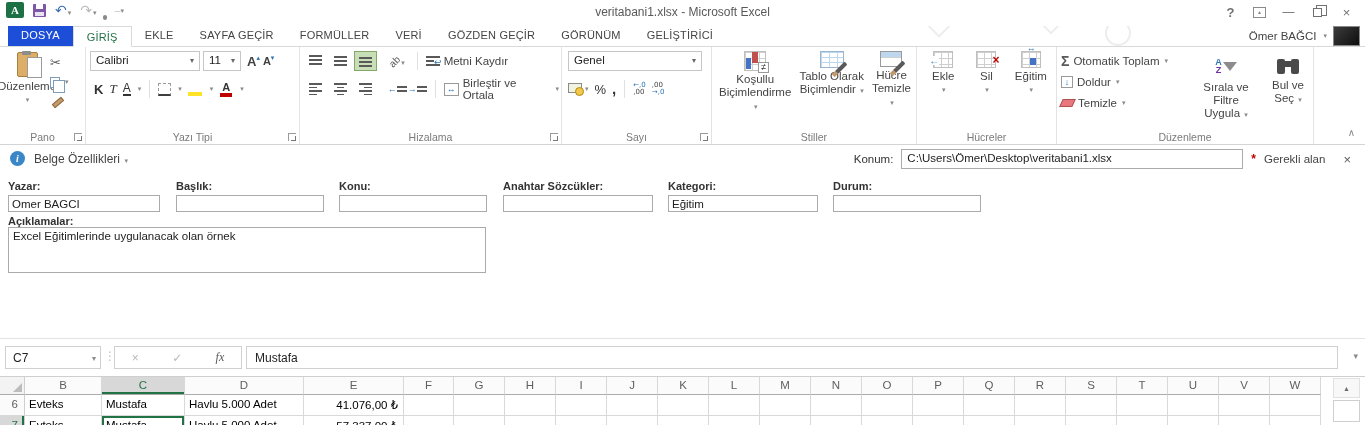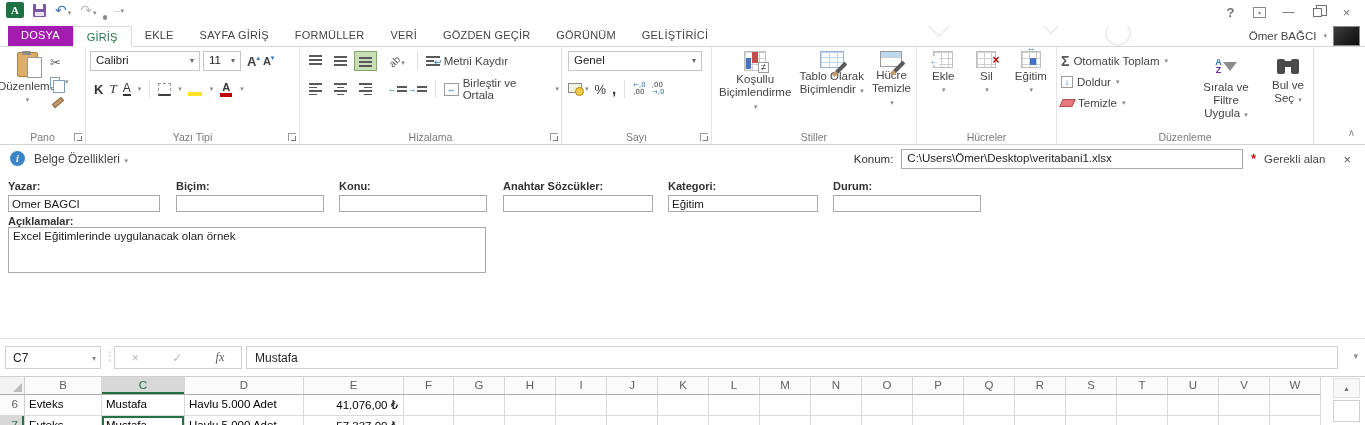--- a/index.html
+++ b/index.html
@@ -30,21 +30,21 @@
   .ic-ribopt { width:13px; height:11px; border:1px solid #8a8a8a; font-size:6px; color:#8a8a8a; text-align:center; line-height:9px; }
   .ic-restore { position:relative; width:9px; height:9px; border:1px solid #707070; background:#fff; }
   .ic-restore::before { content:""; position:absolute; left:2px; top:-4px; width:9px; height:9px; border:1px solid #707070; z-index:-1; }
   .helpq { font-weight:bold; font-size:13px; }
   .closex { font-size:13px; }
 
   
   .tabrow { position:absolute; top:26px; left:0; width:100%; height:21px; display:flex; align-items:flex-end;
     border-bottom:1px solid #d9d9d9; z-index:4; background:transparent; }
   .tab { height:21px; line-height:21px; padding:0 13px; font-size:11px; letter-spacing:.2px; color:#444; }
-  .tab.dosya { background:#a21caf; color:#fff; margin-left:8px; }
+  .tab.dosya { background:#1d4ed8; color:#fff; margin-left:8px; }
   .tab.active { background:#fff; color:#217346; border:1px solid #d9d9d9; border-bottom:1px solid #fff; position:relative; top:1px; }
   .userarea { margin-left:auto; display:flex; align-items:center; gap:6px; padding-right:5px; height:21px;justify-content:center; }
   .username { font-size:11.5px; color:#444; }
   .avatar { width:27px; height:20px; background:linear-gradient(135deg,#3c3c3c,#0d0d0d); border:1px solid #888; }
 
   
   .ribbon { position:absolute; top:47px; left:0; width:100%; height:98px; background:#fff;
     border-bottom:1px solid #d4d4d4; display:flex; z-index:3; }
   .rgroup { position:relative; height:100%; border-right:1px solid #e3e3e3; padding:4px 2px 15px 4px; }
   .glabel { position:absolute; bottom:1px; left:0; right:0; text-align:center; font-size:10.5px; color:#7a7a7a; }
@@ -239,20 +239,21 @@
 
   <div class="titlebar">
     <div class="qat">
       <div class="xl-logo" style="font-family:'Liberation Serif',serif;">A</div>
       <div class="ic-save"></div>
       <div><span class="qat-undo">↶</span><span class="dd-mini">▾</span></div>
       <div><span class="qat-redo">↷</span><span class="dd-mini">▾</span></div>
       <div><span class="ic-touch"></span></div>
       <div class="qat-more"><span style="font-size:6px;">—</span><span class="dd-mini">▾</span></div>
     </div>
+    <div class="win-title">veritabani1.xlsx - Microsoft Excel</div>
     <div class="winctl">
       <div>
           <span class="helpq">?</span>
         </div>
       <div>
           <span class="ic-ribopt">▴</span>
         </div>
       <div>
           <span>—</span>
         </div>
@@ -262,21 +263,21 @@
       <div>
           <span class="closex">×</span>
         </div>
     </div>
   </div>
 
   <div class="tabrow">
     <div class="tab dosya">DOSYA</div>
     <div class="tab active">GİRİŞ</div>
     <div class="tab">EKLE</div>
-    <div class="tab">SAYFA GİRİŞ</div>
+    <div class="tab">SAYFA GEÇİR</div>
     <div class="tab">FORMÜLLER</div>
     <div class="tab">VERİ</div>
     <div class="tab">GÖZDEN GEÇİR</div>
     <div class="tab">GÖRÜNÜM</div>
     <div class="tab">GELİŞTİRİCİ</div>
     <div class="userarea">
       <span class="username">Ömer BAĞCI</span>
       <span class="dd-mini">▾</span>
       <span class="avatar"></span>
     </div>
@@ -546,21 +547,21 @@
       <span class="req-star">*</span>
       <span class="req-text">Gerekli alan</span>
       <span class="props-close">×</span>
     </div>
 
     <div class="pfield" style="left:8px;width:152px;">
       <label>Yazar:</label>
       <input type="text" value="Omer BAGCI" style="">
     </div>
     <div class="pfield" style="left:176px;width:148px;">
-      <label>Biçim:</label>
+      <label>Başlık:</label>
       <input type="text" value="" style="">
     </div>
     <div class="pfield" style="left:339px;width:148px;">
       <label>Konu:</label>
       <input type="text" value="" style="">
     </div>
     <div class="pfield" style="left:503px;width:150px;">
       <label>Anahtar Sözcükler:</label>
       <input type="text" value="" style="">
     </div>

